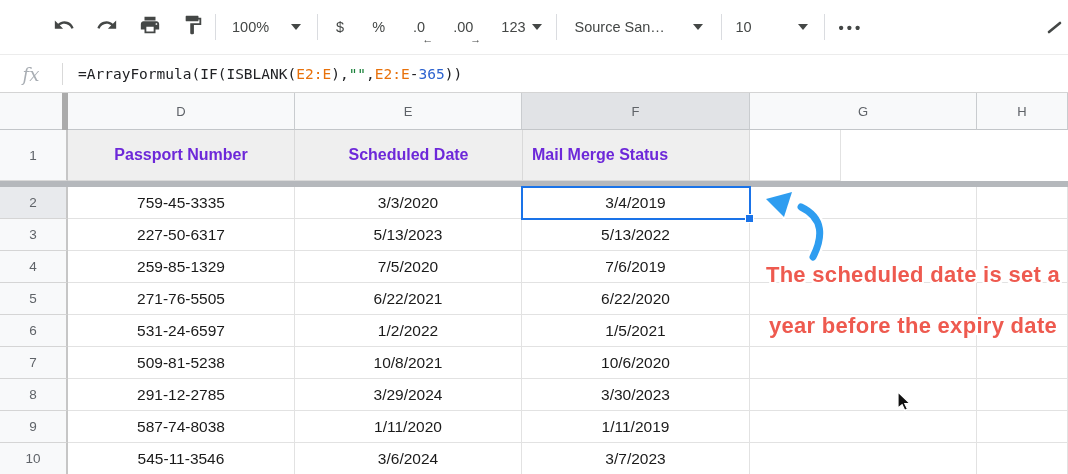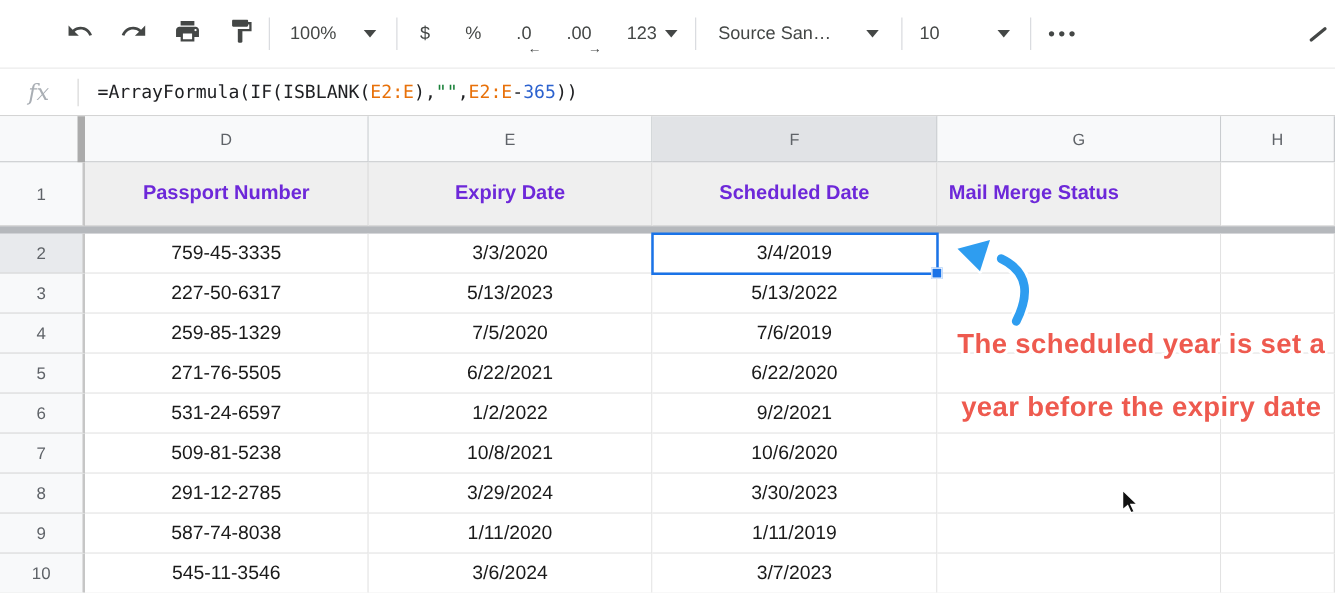--- a/index.html
+++ b/index.html
@@ -149,21 +149,20 @@
     <div class="ch w-d">D</div>
     <div class="ch w-e">E</div>
     <div class="ch w-f selcol">F</div>
     <div class="ch w-g">G</div>
     <div class="ch w-h">H</div>
   </div>
 
   <div class="row1">
     <div class="rn">1</div>
     <div class="hcell w-d">Passport Number</div>
-    <div class="hcell w-e">Expiry Date</div>
     <div class="hcell w-f">Scheduled Date</div>
     <div class="hcell w-g left">Mail Merge Status</div>
     <div class="hcell w-h plain"></div>
   </div>
 
   <div class="hfreeze"></div>
 
   <div class="datarows">
     <div class="drow">
       <div class="rn2 selrow">2</div>
@@ -194,21 +193,21 @@
       <div class="dcell w-d">271-76-5505</div>
       <div class="dcell w-e">6/22/2021</div>
       <div class="dcell w-f">6/22/2020</div>
       <div class="dcell w-g"></div>
       <div class="dcell w-h"></div>
     </div>
     <div class="drow">
       <div class="rn2">6</div>
       <div class="dcell w-d">531-24-6597</div>
       <div class="dcell w-e">1/2/2022</div>
-      <div class="dcell w-f">9/2/2021</div>
+      <div class="dcell w-f">1/5/2021</div>
       <div class="dcell w-g"></div>
       <div class="dcell w-h"></div>
     </div>
     <div class="drow">
       <div class="rn2">7</div>
       <div class="dcell w-d">509-81-5238</div>
       <div class="dcell w-e">10/8/2021</div>
       <div class="dcell w-f">10/6/2020</div>
       <div class="dcell w-g"></div>
       <div class="dcell w-h"></div>
@@ -242,20 +241,20 @@
   <div class="selbox"></div>
   <div class="fillhandle"></div>
 
   <svg class="overlay-svg" width="1068" height="474" viewBox="0 0 1068 474">
     <path d="M 813 257 C 823 237 824 218 801 207" fill="none" stroke="#ffffff" stroke-width="12" stroke-linecap="round"></path>
     <polygon points="766,199 792,192 784,217" fill="#2e9df0" stroke="#ffffff" stroke-width="4" stroke-linejoin="round"></polygon>
     <path d="M 813 257 C 823 237 824 218 801 207" fill="none" stroke="#2e9df0" stroke-width="7" stroke-linecap="round"></path>
     <polygon points="766,199 792,192 784,217" fill="#2e9df0"></polygon>
   </svg>
 
-  <div class="ann ann1">The scheduled year is set a</div>
+  <div class="ann ann1">The scheduled date is set a</div>
   <div class="ann ann2">year before the expiry date</div>
 
   <svg class="overlay-svg" style="left:897px; top:391px;" width="16" height="22" viewBox="0 0 16 22">
     <path d="M1 1 L1 17 L5.1 13.6 L7.7 19.3 L10.4 18.1 L7.8 12.5 L13 12.5 Z" fill="#111" stroke="#fff" stroke-width="1.2"></path>
   </svg>
 
 </div>
 
 </body></html>

